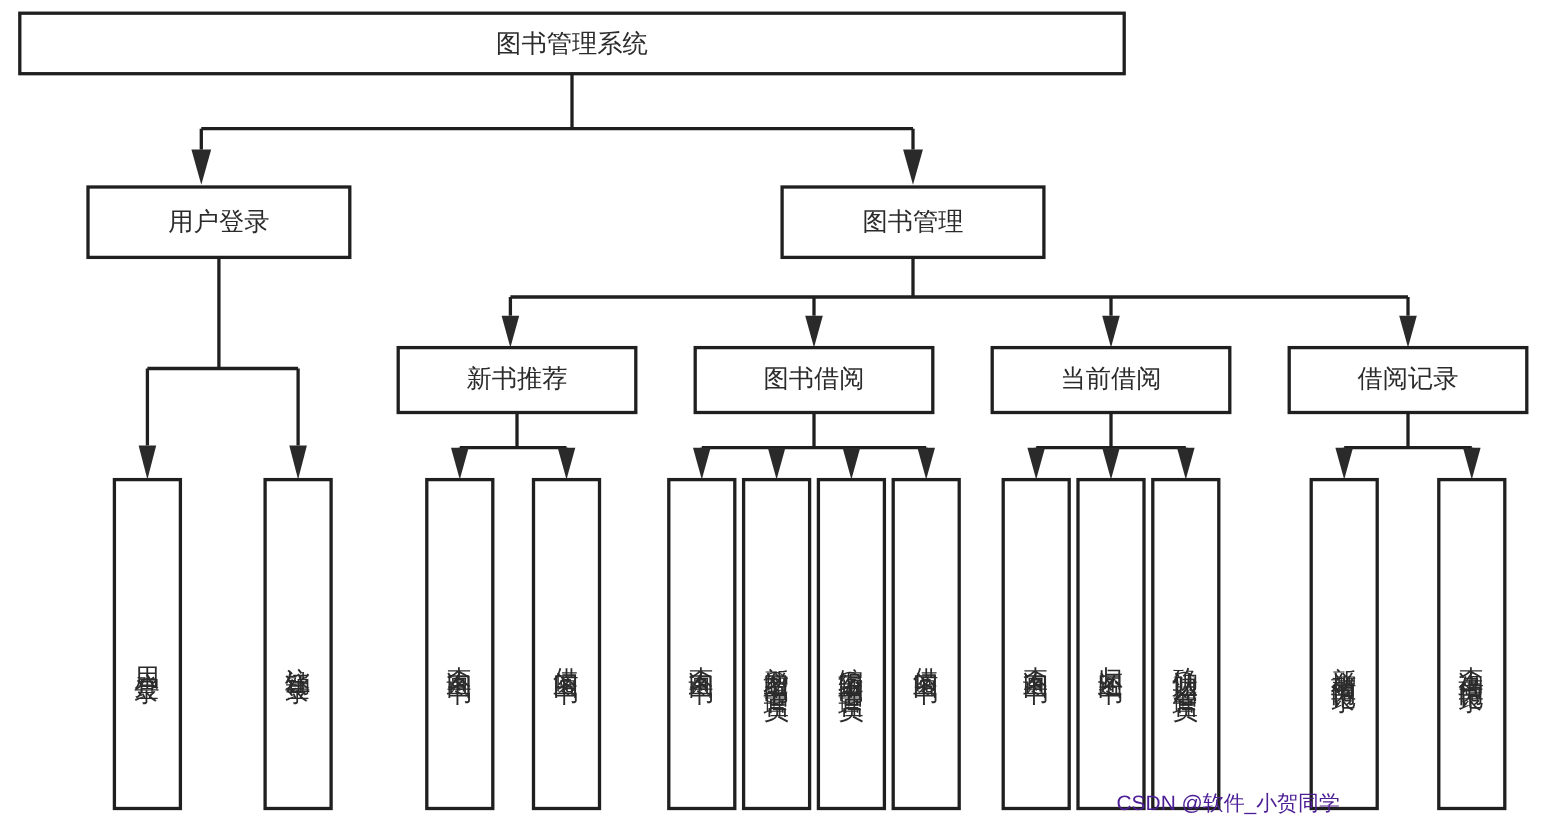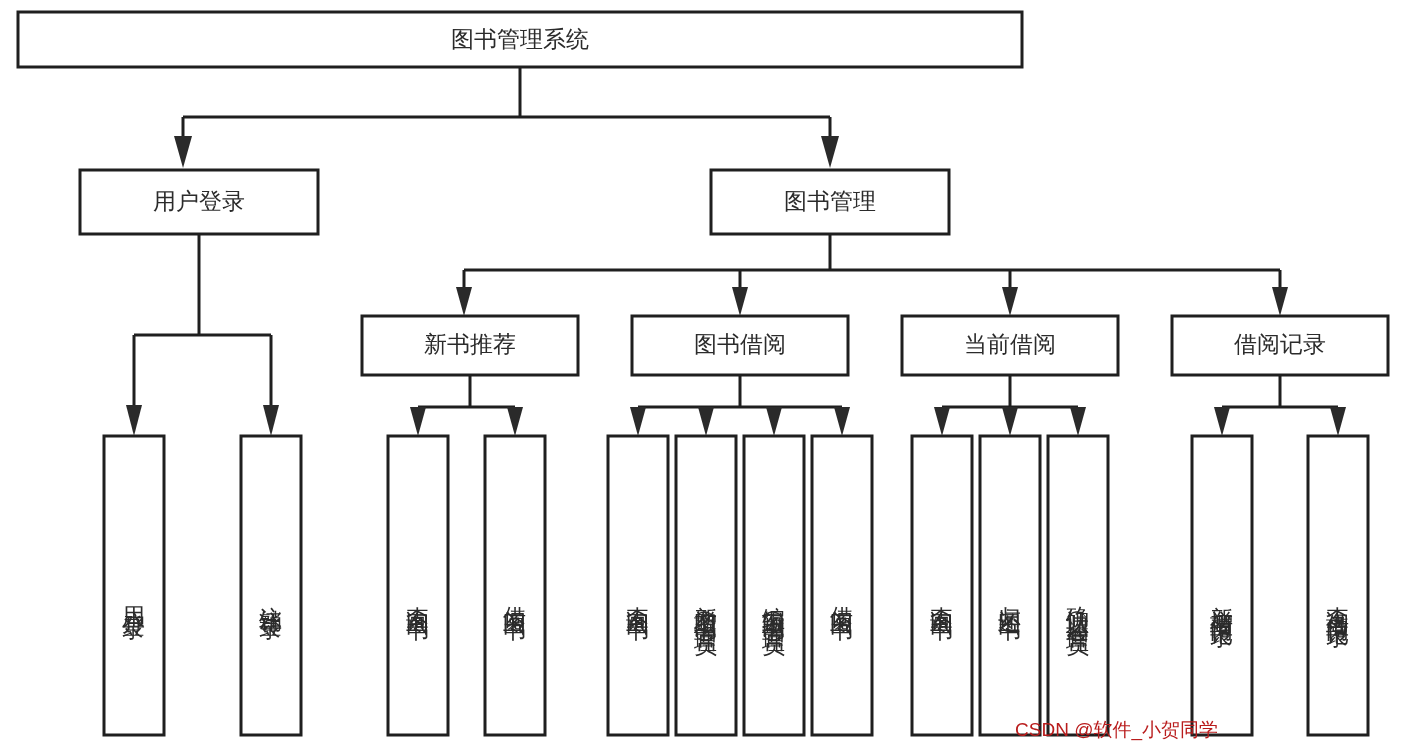--- a/index.html
+++ b/index.html
@@ -59,21 +59,21 @@
     glyph-orientation-vertical: 0;
     letter-spacing: 4px;
     dominant-baseline: central;
   }
   .watermark {
     position: absolute;
     right: 10px;
     bottom: 4px;
     font-family: "Liberation Sans", "DejaVu Sans", sans-serif;
     font-size: 19px;
-    color: #b91c1c;
+    color: #4c1d95;
     white-space: nowrap;
     pointer-events: none;
     margin-top: 24px;
   }
 </style>
 </head>
 <body>
 
 <div id="diagram-root">
 

